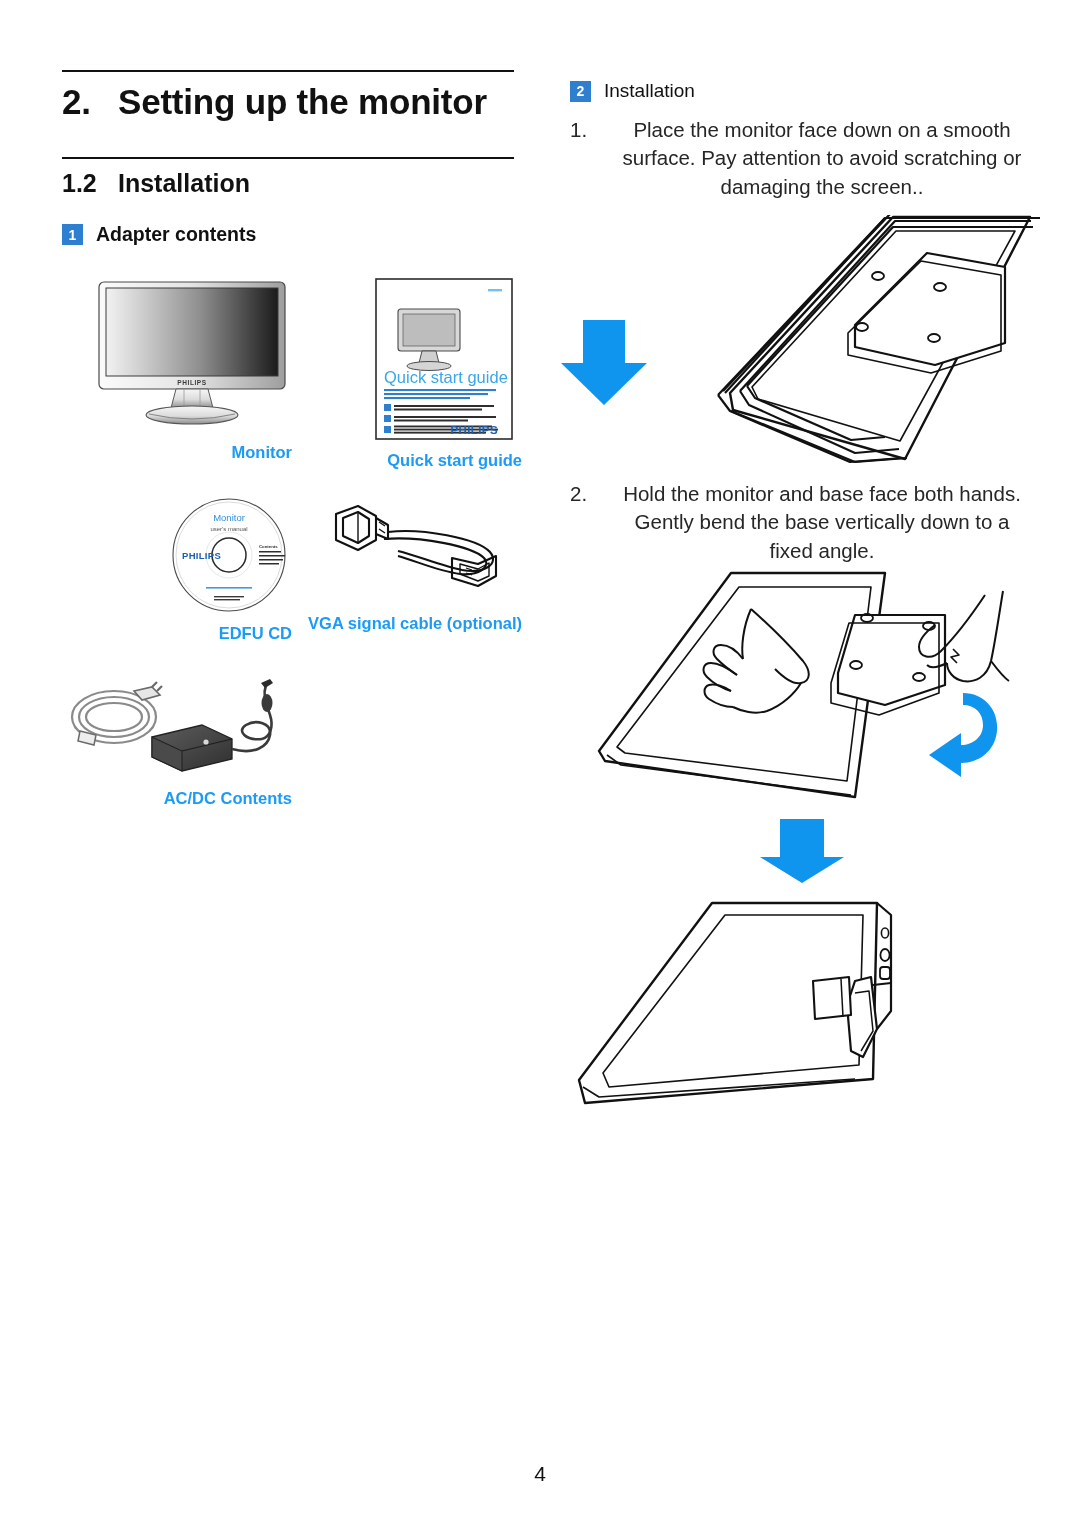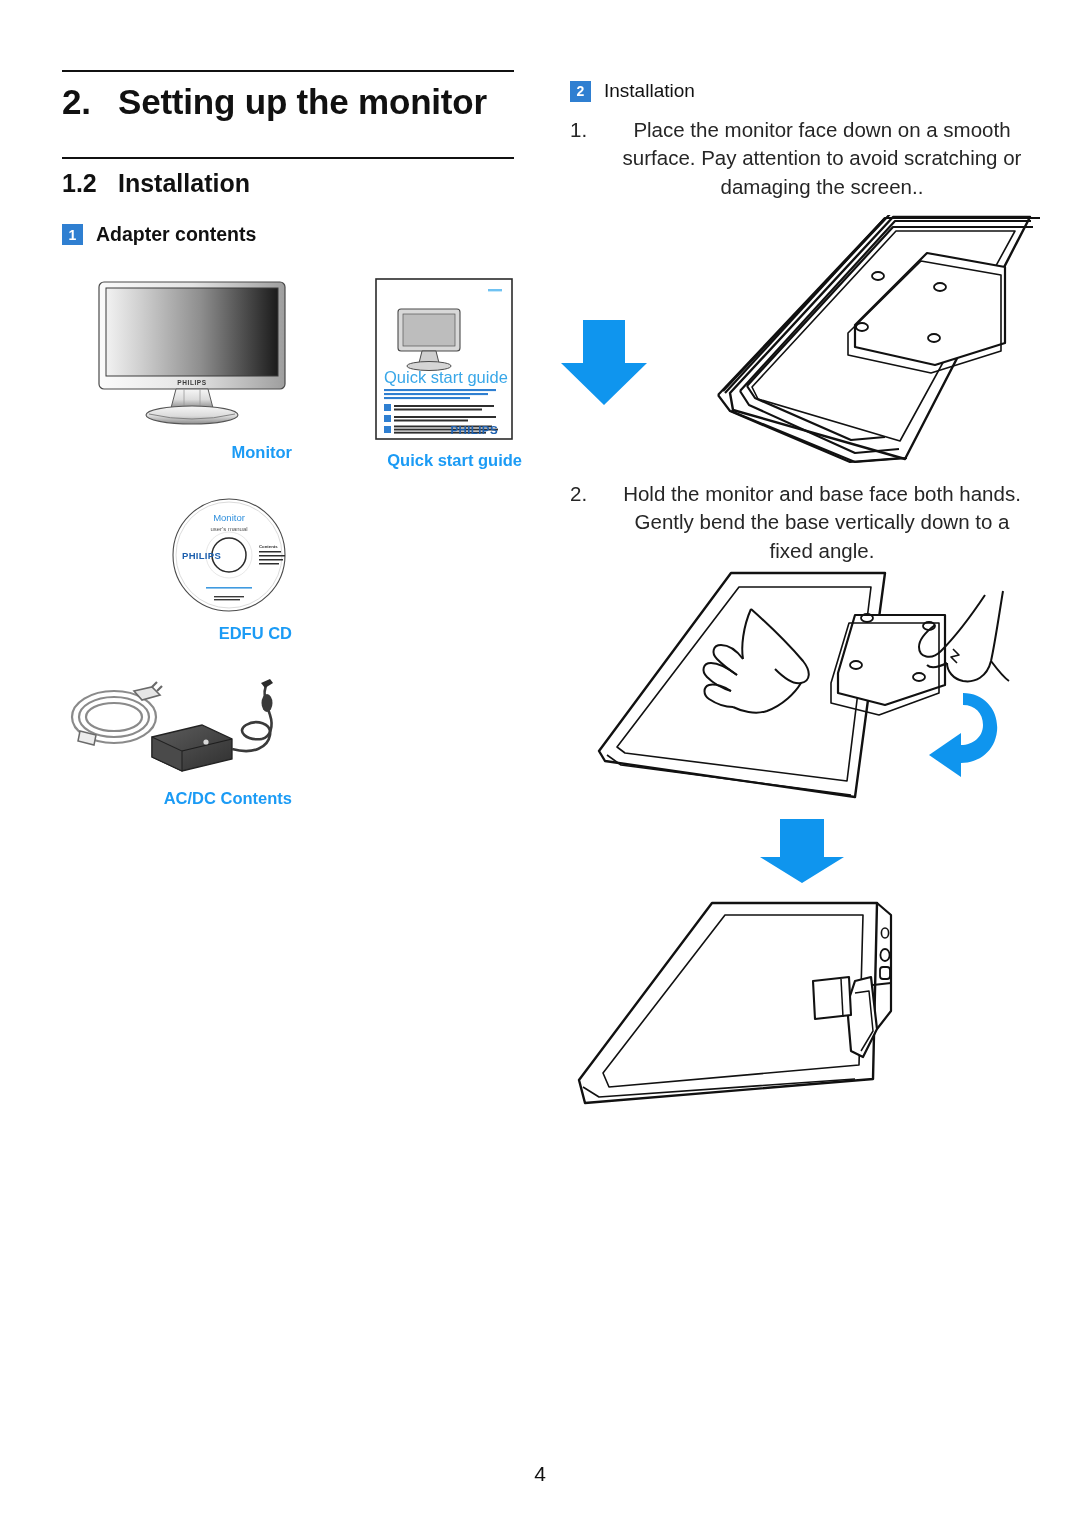--- a/index.html
+++ b/index.html
@@ -298,20 +298,44 @@
             <rect x="40" y="93" width="46" height="1.6" fill="#3f9ae0"></rect>
             <g fill="#3a3a3a">
               <rect x="48" y="102" width="30" height="1.4"></rect>
               <rect x="48" y="105" width="26" height="1.4"></rect>
             </g>
           </svg>
         </div>
         <div class="pkg-caption">EDFU CD</div>
       </div>
 
+      <div class="pkg-cell">
+        <div class="pkg-art">
+          <svg class="fig" width="210" height="112" viewBox="0 0 210 112">
+            <g fill="none" stroke="#111" stroke-width="2.1" stroke-linejoin="round">
+
+              <path d="M24 20 L46 12 L64 22 L64 46 L46 56 L24 46 Z"></path>
+              <path d="M31 24 L46 18 L57 25 L57 42 L46 49 L31 42 Z"></path>
+              <path d="M46 18 L46 49" stroke-width="1.4"></path>
+              <path d="M64 24 L76 31 L76 45 L64 40"></path>
+              <path d="M67 28 L73 32 M67 35 L73 39" stroke-width="1.4"></path>
+
+              <path d="M76 38 C 110 34, 165 44, 178 58 C 188 70, 172 80, 150 76"></path>
+              <path d="M72 45 C 108 42, 160 52, 172 64 C 180 73, 166 82, 148 80"></path>
+              <path d="M150 76 C 130 72, 106 62, 86 57"></path>
+              <path d="M148 80 C 126 77, 104 67, 86 62"></path>
+
+              <path d="M140 64 L166 70 L184 62 L184 82 L166 92 L140 84 Z"></path>
+              <path d="M148 70 L166 75 L177 69 L177 82 L166 87 L148 80 Z" stroke-width="1.4"></path>
+              <path d="M154 74 L160 76 M154 79 L160 81" stroke-width="1.3"></path>
+            </g>
+          </svg>
+        </div>
+        <div class="pkg-caption">VGA signal cable (optional)</div>
+      </div>
     </div>
 
     <div class="pkg-row" style="margin-top:26px;">
       <div class="pkg-cell">
         <div class="pkg-art">
           <svg class="fig" width="236" height="112" viewBox="0 0 236 112">
             <defs>
               <linearGradient id="brick" x1="0" y1="0" x2="1" y2="1">
                 <stop offset="0" stop-color="#5e5e5e"></stop>
                 <stop offset="1" stop-color="#2f2f2f"></stop>

